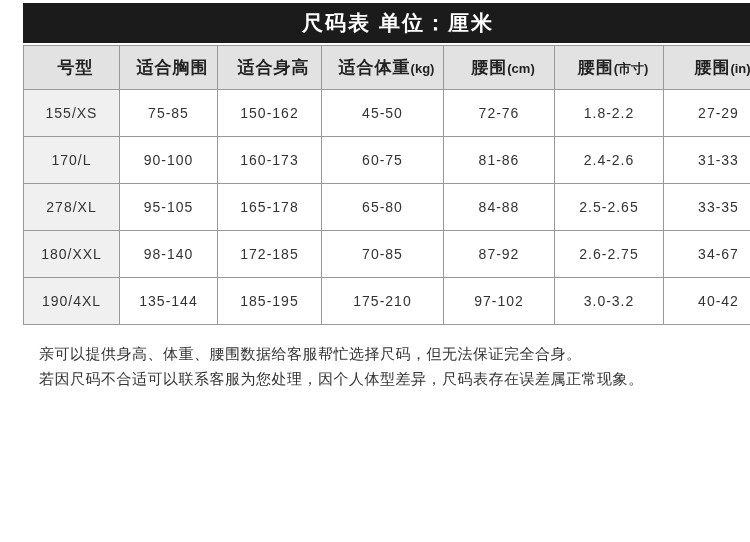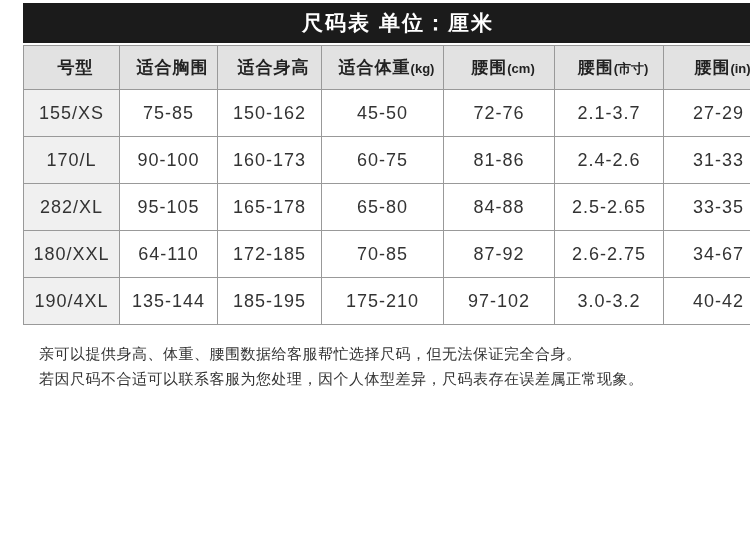--- a/index.html
+++ b/index.html
@@ -41,21 +41,21 @@
   }
   .size-table th .unit{
     font-size:13px;
     font-weight:bold;
     letter-spacing:0;
     text-align:center;
   }
   .size-table td{
     height:46px;
     background:#ffffff;
-    font-size:18px;
+    font-size:14px;
     color:#333333;
     letter-spacing:1px;
   }
   .size-table td.size-cell{
     background:#f0f0f0;
   }
   .notes{
     margin-top:16px;
     padding-left:16px;
     font-size:15px;
@@ -94,44 +94,44 @@
         <th><span>腰围</span><span class="unit">(in)</span></th>
       </tr>
     </thead>
     <tbody>
       <tr>
         <td class="size-cell">155/XS</td>
         <td>75-85</td>
         <td>150-162</td>
         <td>45-50</td>
         <td>72-76</td>
-        <td>2.1-3.7</td>
+        <td>1.8-2.2</td>
         <td>27-29</td>
       </tr>
       <tr>
         <td class="size-cell">170/L</td>
         <td>90-100</td>
         <td>160-173</td>
         <td>60-75</td>
         <td>81-86</td>
         <td>2.4-2.6</td>
         <td>31-33</td>
       </tr>
       <tr>
-        <td class="size-cell">282/XL</td>
+        <td class="size-cell">278/XL</td>
         <td>95-105</td>
         <td>165-178</td>
         <td>65-80</td>
         <td>84-88</td>
         <td>2.5-2.65</td>
         <td>33-35</td>
       </tr>
       <tr>
         <td class="size-cell">180/XXL</td>
-        <td>64-110</td>
+        <td>98-140</td>
         <td>172-185</td>
         <td>70-85</td>
         <td>87-92</td>
         <td>2.6-2.75</td>
         <td>34-67</td>
       </tr>
       <tr>
         <td class="size-cell">190/4XL</td>
         <td>135-144</td>
         <td>185-195</td>

